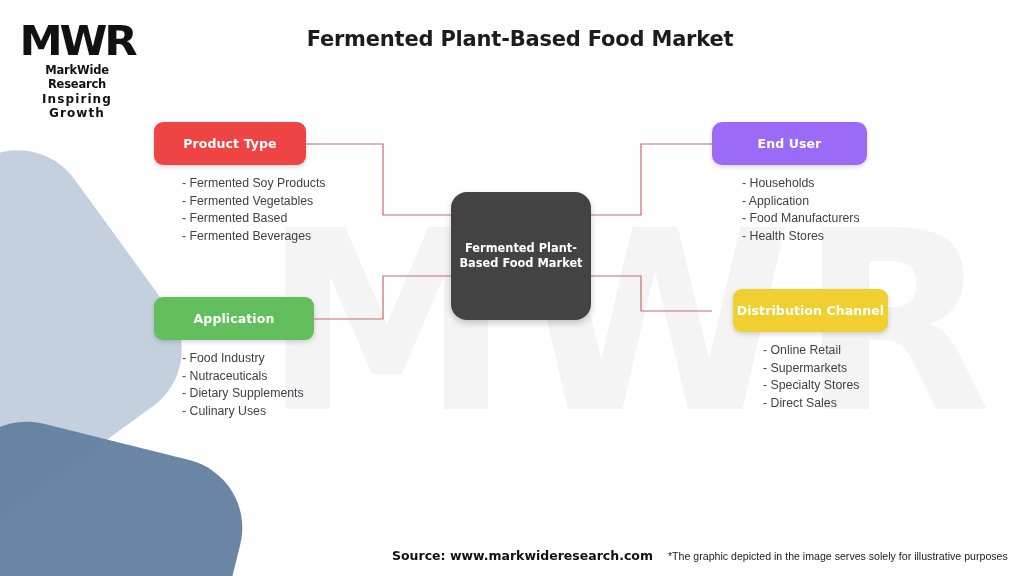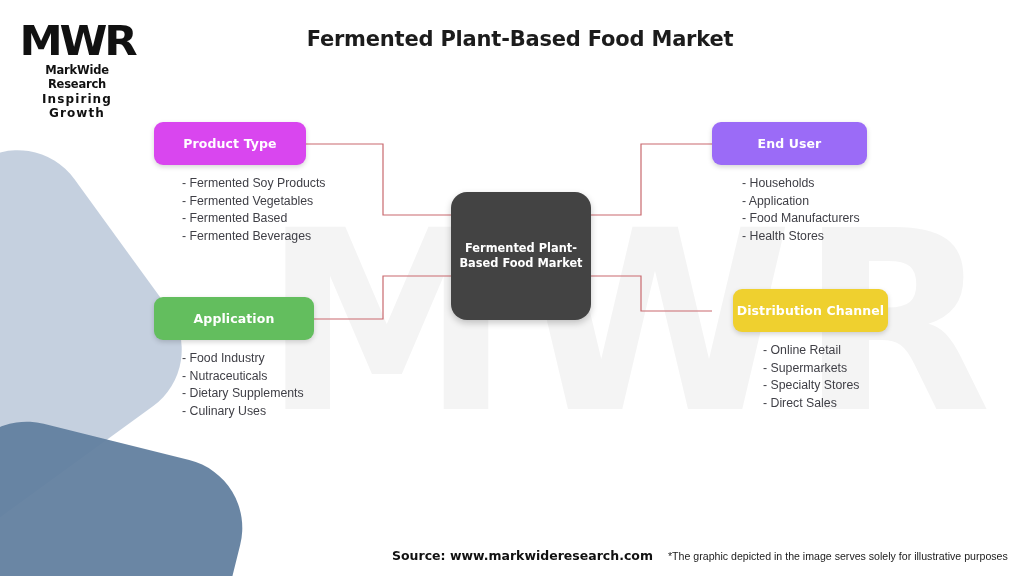--- a/index.html
+++ b/index.html
@@ -141,29 +141,29 @@
   .node-list li {
     font-size: 12.3px;
     color: #3f3f46;
     line-height: 17.5px;
     white-space: nowrap;
     font-family: Liberation Sans, sans-serif;
   }
 
   
   #node-product-type       { left: 154px; top: 122px; }
-  #node-product-type .node-header { width: 152px; height: 43px; background: #d946ef; }
+  #node-product-type .node-header { width: 152px; height: 43px; background: #ef4444; }
   #node-product-type .node-list   { padding-left: 28px; }
 
   #node-application        { left: 154px; top: 297px; }
   #node-application .node-header  { width: 160px; height: 43px; background: #63be5e; }
   #node-application .node-list    { padding-left: 28px; }
 
   #node-end-user           { left: 712px; top: 122px; }
-  #node-end-user .node-header     { width: 155px; height: 43px; background: #9b6bf7; }
+  #node-end-user .node-header     { width: 155px; height: 43px; background: #9b6bf7; border-radius: 10px; }
   #node-end-user .node-list       { padding-left: 30px; }
 
   #node-distribution       { left: 733px; top: 289px; }
   #node-distribution .node-header { width: 155px; height: 43px; background: #efd02f; }
   #node-distribution .node-list   { padding-left: 30px; }
 
   
   #node-center {
     position: absolute;
     left: 451px;

